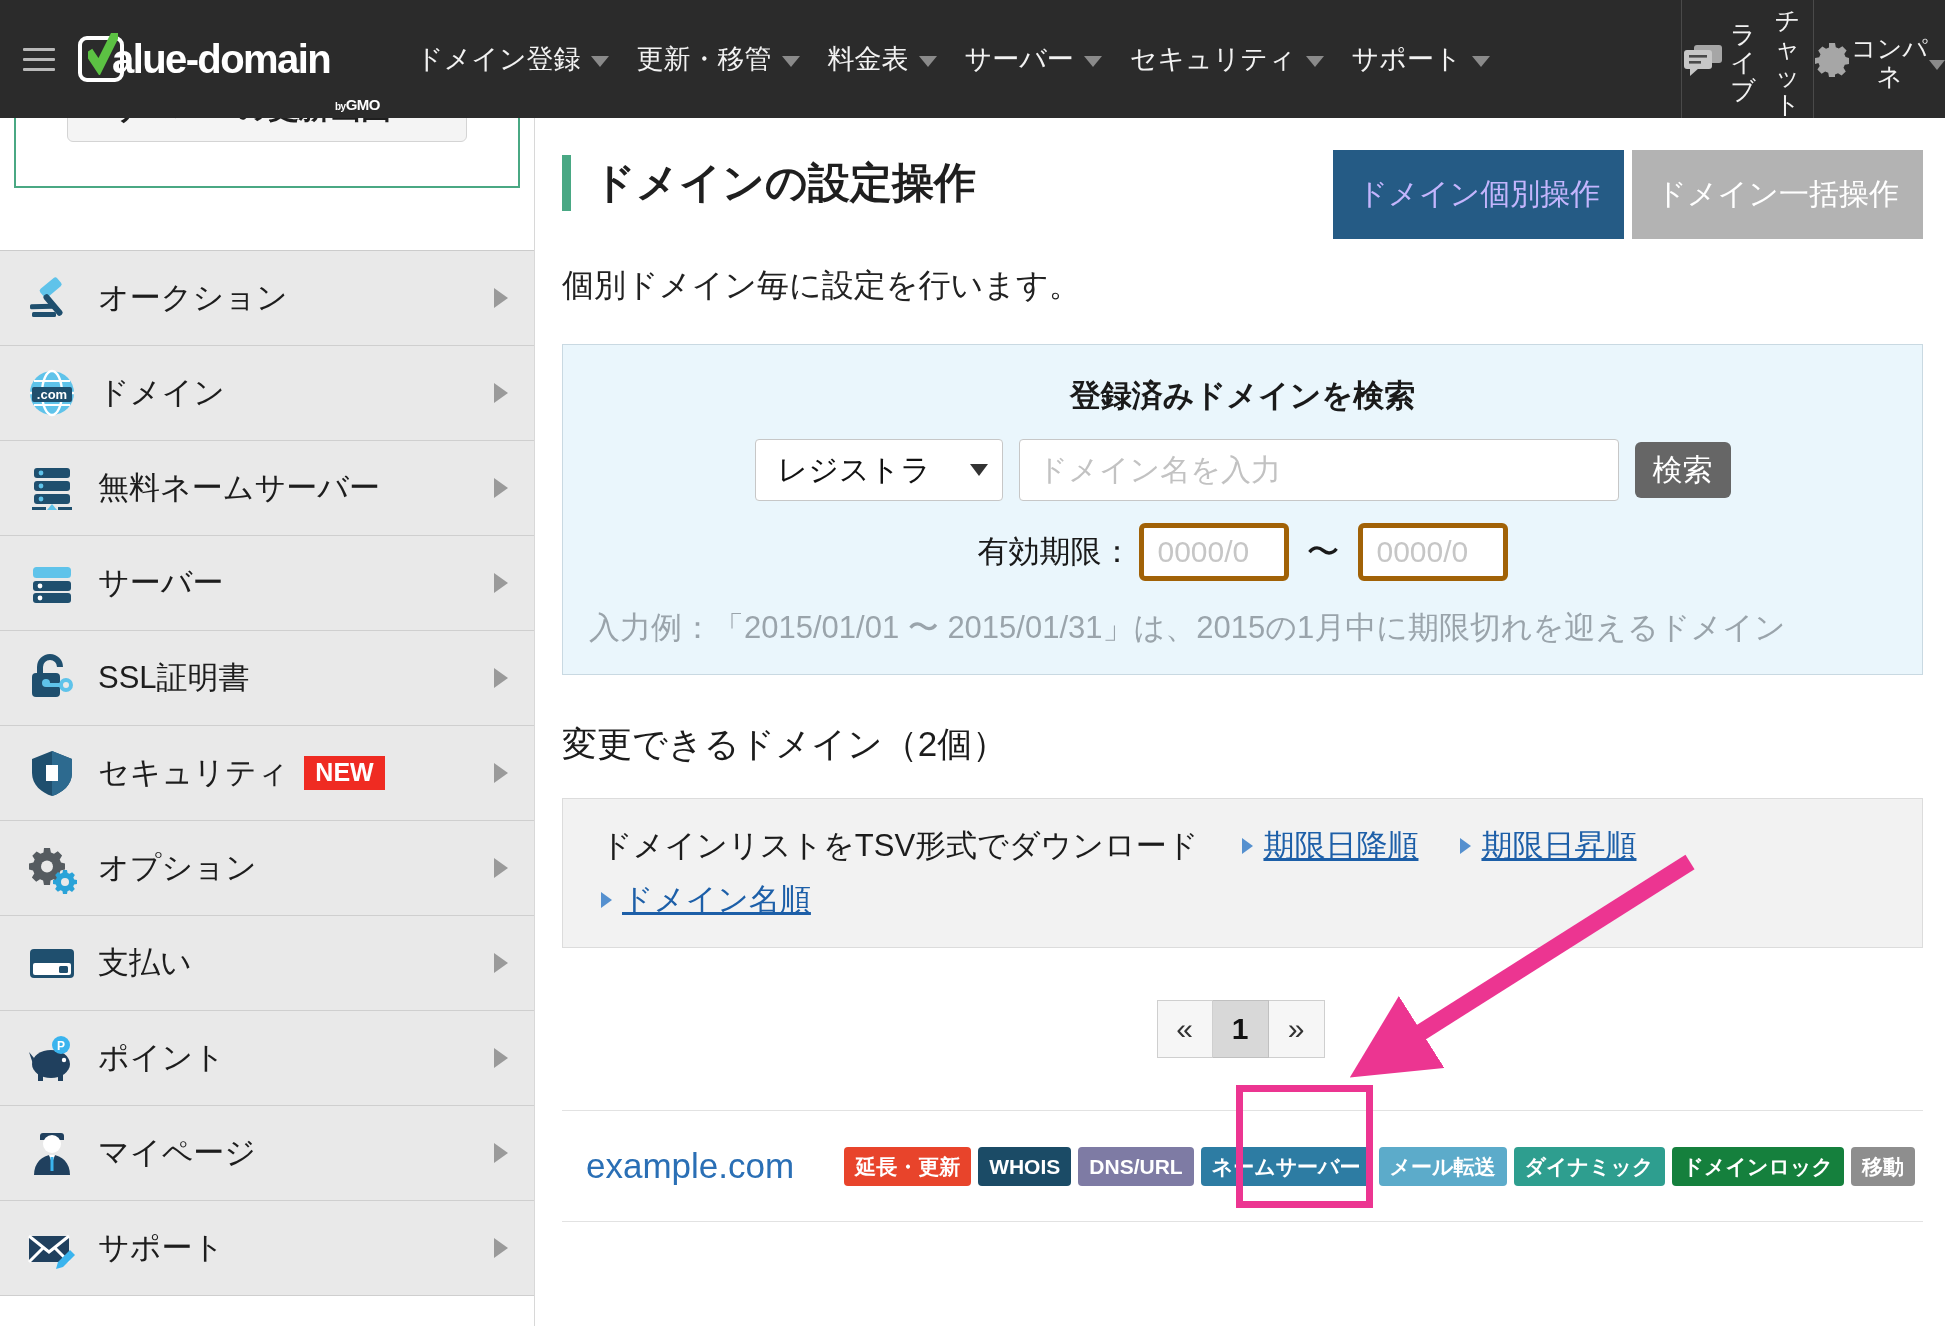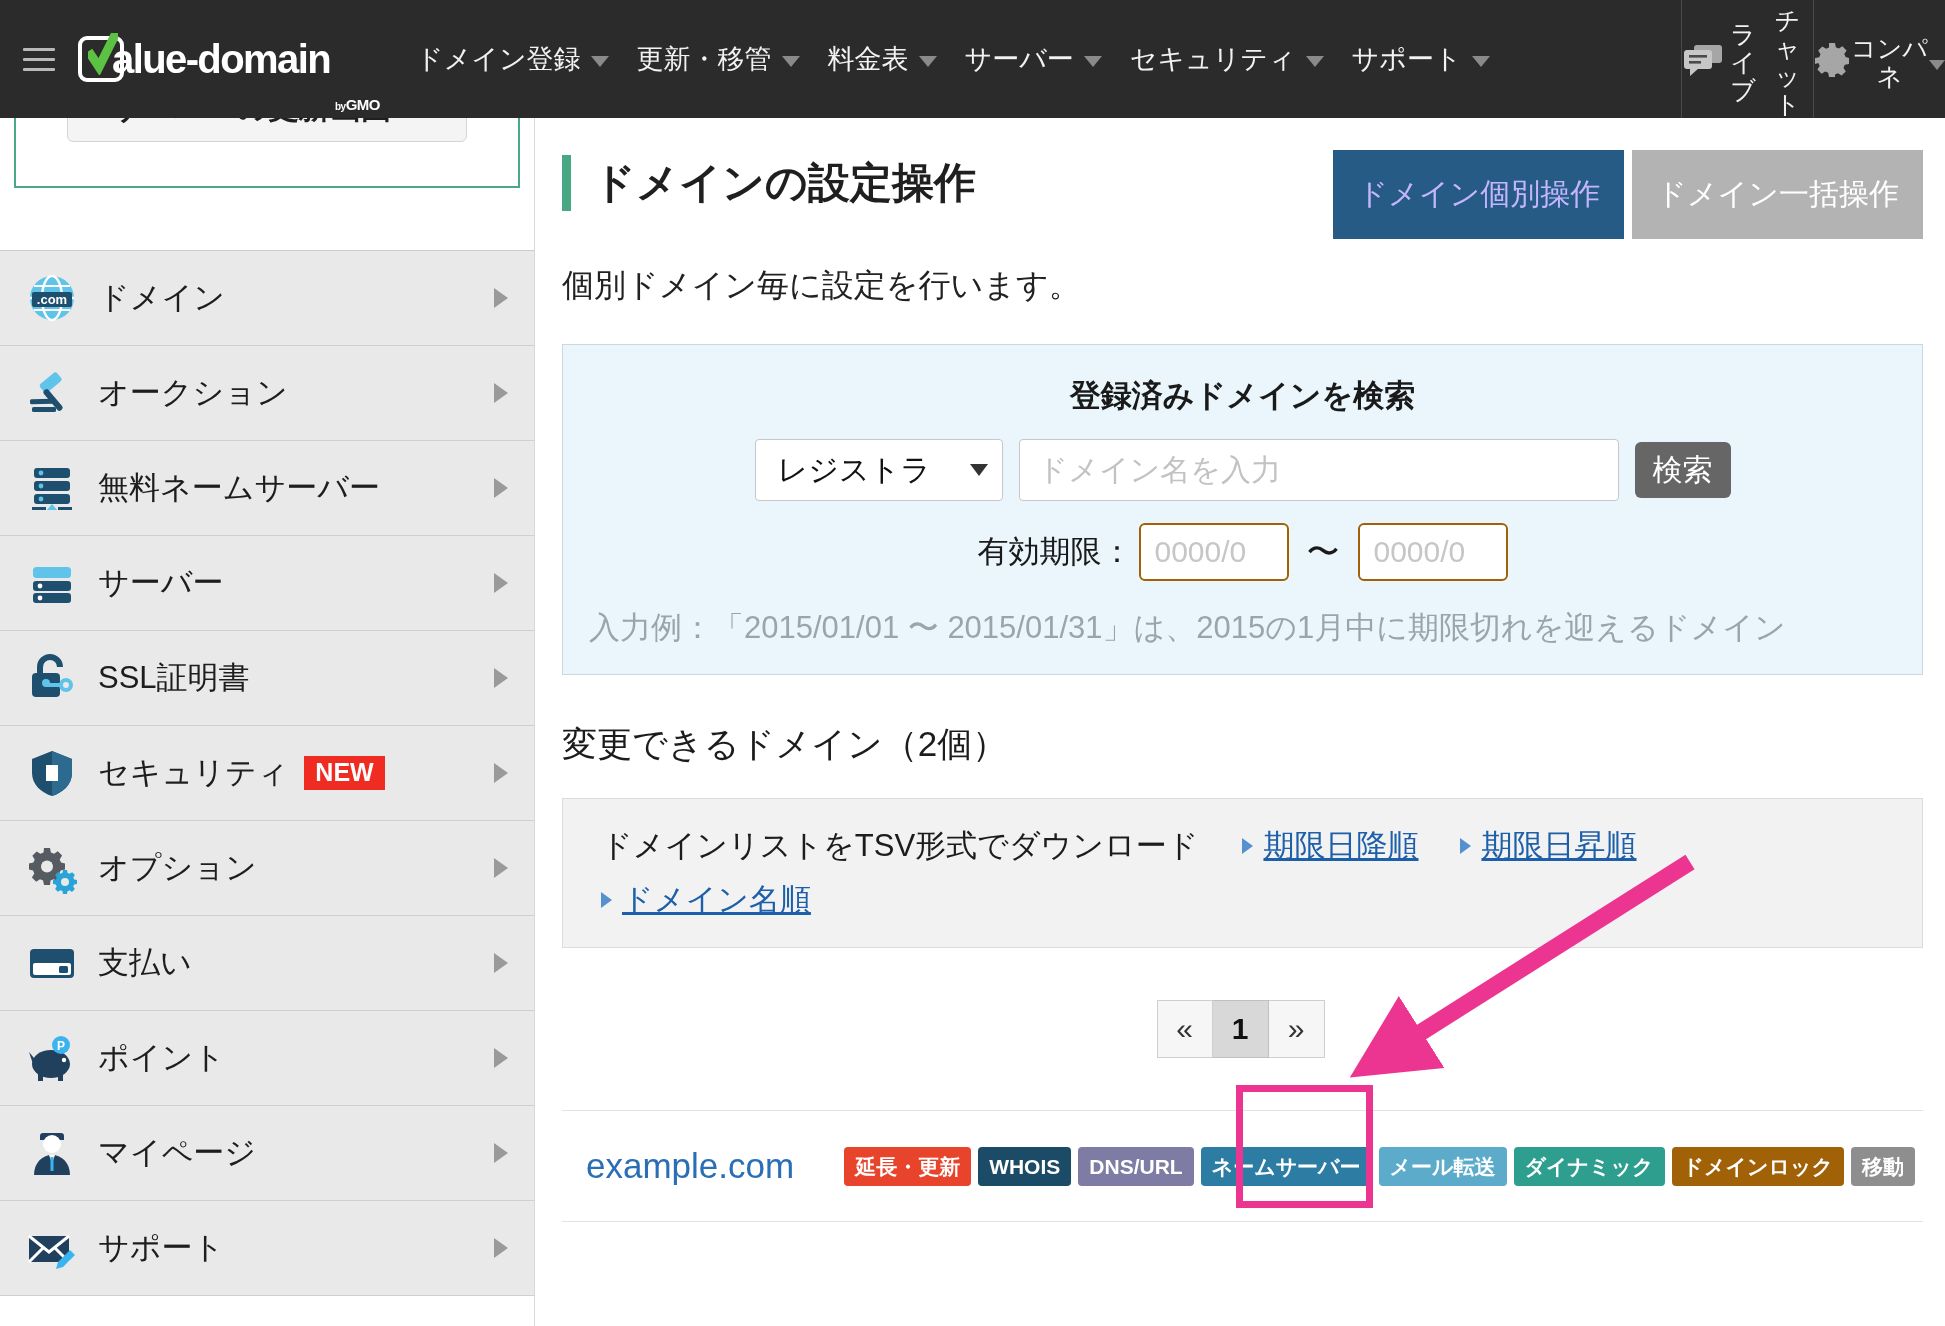--- a/index.html
+++ b/index.html
@@ -140,21 +140,21 @@
     padding: 0 18px; font-family:inherit;
   }
   .inp-domain::placeholder { color:#c2c2c2; }
   .btn-search {
     margin-left: 16px; height: 56px; background:#666666; color:#fff; border:none;
     font-size: 30px; padding: 0 18px; border-radius:6px; cursor:pointer; font-family:inherit;
   }
   .sp-row2 { display:flex; align-items:center; justify-content:center; margin-top: 22px; }
   .sp-row2 .lbl { font-size: 31px; color:#1a1a1a; margin-right: 6px; }
   .inp-date {
-    width: 150px; height: 58px; background:#fff; border:2px solid #a16207; border-radius:6px;
+    width: 150px; height: 58px; background:#fff; border:5px solid #a16207; border-radius:6px;
     font-size: 30px; color:#111; padding: 0 14px; font-family:inherit;
   }
   .inp-date::placeholder { color:#c6c6c6; }
   .tilde { font-size: 33px; color:#1a1a1a; margin: 0 18px; }
   .sp-note { font-size: 31px; color:#9aa4ab; padding: 26px 0 0 26px; white-space:nowrap; }
 
   .section-heading { font-size: 35px; color:#1c1c1c; padding: 46px 0 0 26px; }
 
   .tsv-box {
     margin: 30px 22px 0 26px; background:#f2f2f2; border:1px solid #dcdcdc;
@@ -279,40 +279,40 @@
   <div class="sidebar">
 
     <div class="promo-box">
       <div class="promo-inner">サーバーの更新画面へ</div>
     </div>
 
     <div class="side-menu">
 
       <div class="side-item">
         <svg class="side-icon" viewBox="0 0 52 52">
+          <rect x="6" y="40" width="24" height="5" rx="1.5" fill="#1f4f6e"></rect>
+          <rect x="4" y="32" width="24" height="5" rx="1.5" fill="#1f4f6e" transform="rotate(-2 16 34)"></rect>
+          <rect x="14" y="10" width="22" height="11" rx="2.5" fill="#5fc3ea" transform="rotate(-40 25 16)"></rect>
+          <rect x="24" y="20" width="6" height="26" rx="2.5" fill="#1f4f6e" transform="rotate(-40 27 33)"></rect>
+        </svg>
+        <span class="side-label">オークション</span>
+        <i class="side-arrow"></i>
+      </div>
+
+      <div class="side-item">
+        <svg class="side-icon" viewBox="0 0 52 52">
           <circle cx="26" cy="26" r="22" fill="#5fc3ea"></circle>
           <ellipse cx="26" cy="26" rx="10" ry="22" fill="none" stroke="#fff" stroke-width="2.4"></ellipse>
           <line x1="4" y1="26" x2="48" y2="26" stroke="#fff" stroke-width="2.4"></line>
           <line x1="8" y1="14" x2="44" y2="14" stroke="#fff" stroke-width="2"></line>
           <line x1="8" y1="38" x2="44" y2="38" stroke="#fff" stroke-width="2"></line>
           <rect x="6" y="20" width="40" height="15" rx="2" fill="#1f4f6e"></rect>
           <text x="26" y="32" font-size="13" font-family="Liberation Sans, sans-serif" font-weight="700" fill="#ffffff" text-anchor="middle">.com</text>
         </svg>
         <span class="side-label">ドメイン</span>
-        <i class="side-arrow"></i>
-      </div>
-
-      <div class="side-item">
-        <svg class="side-icon" viewBox="0 0 52 52">
-          <rect x="6" y="40" width="24" height="5" rx="1.5" fill="#1f4f6e"></rect>
-          <rect x="4" y="32" width="24" height="5" rx="1.5" fill="#1f4f6e" transform="rotate(-2 16 34)"></rect>
-          <rect x="14" y="10" width="22" height="11" rx="2.5" fill="#5fc3ea" transform="rotate(-40 25 16)"></rect>
-          <rect x="24" y="20" width="6" height="26" rx="2.5" fill="#1f4f6e" transform="rotate(-40 27 33)"></rect>
-        </svg>
-        <span class="side-label">オークション</span>
         <i class="side-arrow"></i>
       </div>
 
       <div class="side-item">
         <svg class="side-icon" viewBox="0 0 52 52">
           <rect x="8" y="6" width="36" height="10" rx="3" fill="#1f4f6e"></rect>
           <rect x="8" y="19" width="36" height="10" rx="3" fill="#1f4f6e"></rect>
           <rect x="8" y="32" width="36" height="10" rx="3" fill="#1f4f6e"></rect>
           <circle cx="15" cy="11" r="2.4" fill="#5fc3ea"></circle>
           <circle cx="15" cy="24" r="2.4" fill="#5fc3ea"></circle>
@@ -481,21 +481,21 @@
 
     <div class="domain-row">
       <span class="domain-name">example.com</span>
       <div class="tags">
         <span class="tag" style="background:#e8442b">延長・更新</span>
         <span class="tag" style="background:#1b4b66">WHOIS</span>
         <span class="tag" style="background:#7e7ba4">DNS/URL</span>
         <span class="tag" style="background:#2d7ca3">ネームサーバー</span>
         <span class="tag" style="background:#5cabca">メール転送</span>
         <span class="tag" style="background:#2e9e8f">ダイナミック</span>
-        <span class="tag" style="background:#a16207">ドメインロック</span>
+        <span class="tag" style="background:#15803d">ドメインロック</span>
         <span class="tag" style="background:#8e8e8e">移動</span>
       </div>
     </div>
 
   </div>
 
   <div class="hl-box" style="left:1236px; top:1085px; width:137px; height:123px;"></div>
 
   <svg class="arrow-svg" width="1945" height="1326">
     <defs>

